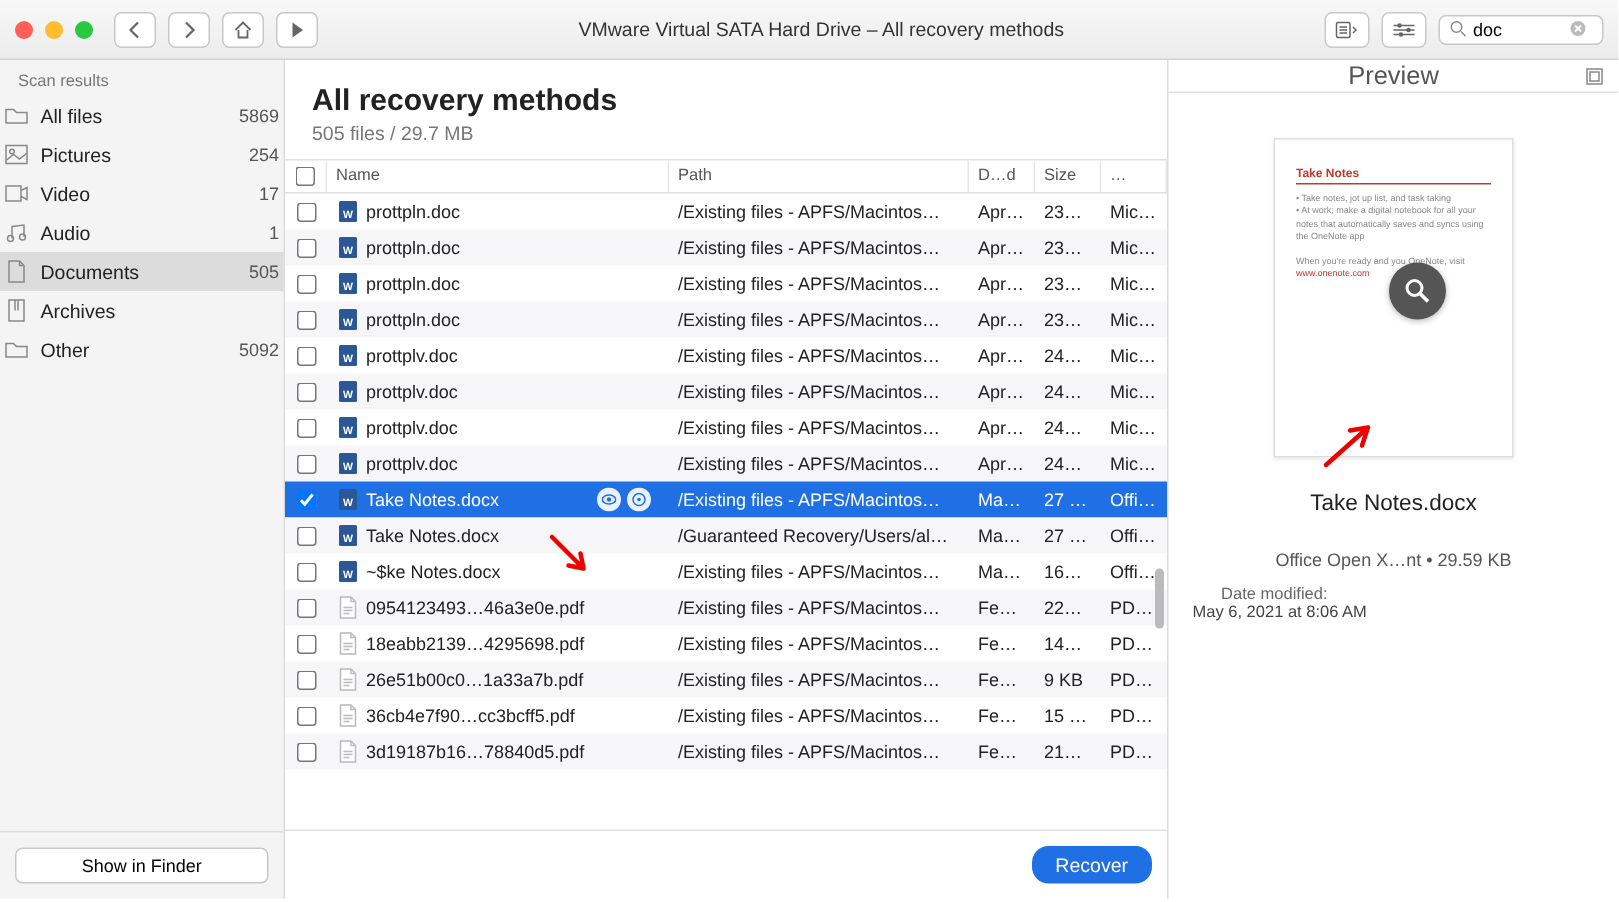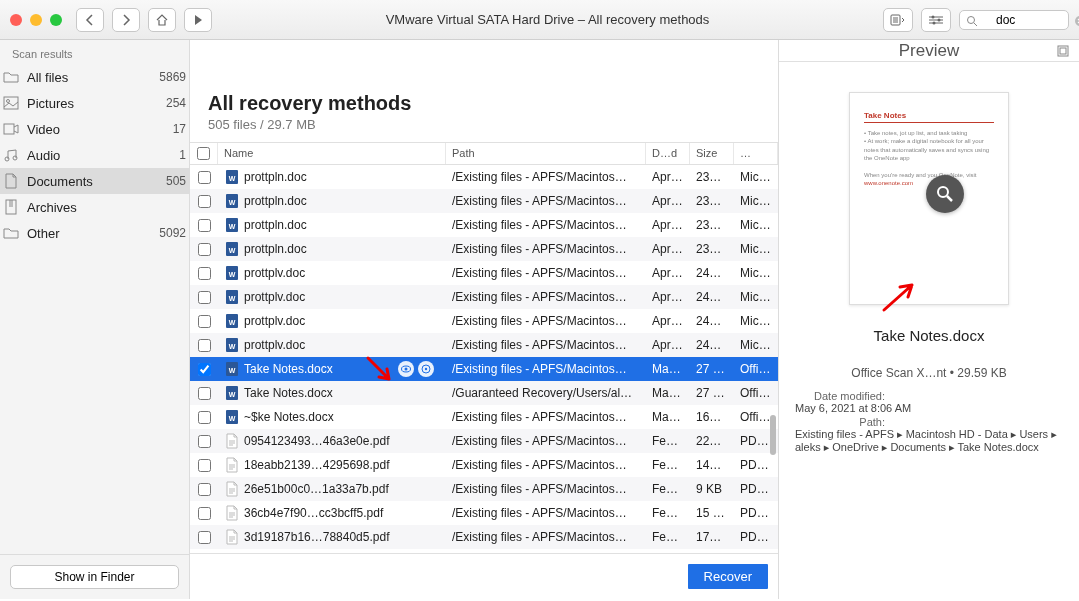--- a/index.html
+++ b/index.html
@@ -6,38 +6,38 @@
 body { width: 1079px; height: 601px; background: #fff; overflow: hidden; font-size: 13px; color: #222; }
 
 .titlebar { height: 40px; background: linear-gradient(#f8f8f8,#ececec); border-bottom: 1px solid #d0d0d0; display: flex; align-items: center; padding: 0 10px; }
 .traffic { display: flex; gap: 8px; margin-right: 14px; }
 .traffic-dot { width: 12px; height: 12px; border-radius: 50%; }
 .red{background:#ff5f57;} .yellow{background:#febc2e;} .green{background:#28c840;}
 .tb-group { display: flex; gap: 8px; align-items: center; }
 .tb-btn { height: 24px; min-width: 28px; border: 1px solid #c8c8c8; border-radius: 5px; background: #fff; display: flex; align-items: center; justify-content: center; padding: 0 6px; color:#555; cursor:pointer; }
 .tb-title { flex: 1; text-align: center; font-size: 13px; color: #333; font-weight: 500; }
 .tb-right { display: flex; gap: 8px; align-items: center; }
-.search { display: flex; align-items: flex-end; gap:18px; border: 1px solid #c8c8c8; border-radius: 5px; padding: 2px 6px; width: 110px; background:#fff; }
+.search { display: flex; align-items: flex-start; gap:4px; border: 1px solid #c8c8c8; border-radius: 5px; padding: 2px 6px; width: 110px; background:#fff; }
 .search input { border: none; outline: none; width: 60px; font-size: 12px; background:transparent; }
 
 .main { display: flex; height: calc(100% - 42px); }
 
 .sidebar { width: 190px; background: #f4f4f4; border-right: 1px solid #dcdcdc; display: flex; flex-direction: column; }
 .sb-header { padding: 8px 12px 4px; font-size: 11px; color: #777; }
 .sb-items { flex: 1; }
 .sb-item { display: flex; align-items: center; padding: 5px 3px; gap: 8px; cursor:pointer; }
 .sb-item.selected { background: #dcdcdc; }
 .sb-item .sb-label { flex: 1; font-size: 13px; }
 .sb-item .sb-count { font-size: 12px; color: #555; }
 .sb-icon { width:16px; height:16px; display:flex; align-items:center; justify-content:center; color:#666; }
 .sb-foot { padding: 10px; border-top: 1px solid #dcdcdc; }
 .show-btn { width: 100%; padding: 4px; border: 1px solid #c8c8c8; border-radius: 5px; background: #fff; font-size: 12px; cursor:pointer; }
 
 .content { flex: 1; display: flex; flex-direction: column; border-right: 1px solid #dcdcdc; }
-.content-head { padding: 16px 18px 10px; margin-top: 36px; }
+.content-head { padding: 16px 18px 10px; }
 .content-head h1 { font-size: 20px; font-weight: 700; }
 .content-head .sub { font-size: 13px; color: #777; margin-top: 2px; }
 
 .table-head { display: flex; border-top: 1px solid #e0e0e0; border-bottom: 1px solid #e0e0e0; background: #fff; font-size: 11px; color: #555; }
 .th { padding: 4px 6px; border-right: 1px solid #e8e8e8; }
 .col-chk{width:28px;text-align:center;} .col-name{flex:1;min-width:0;} .col-path{width:200px;} .col-date{width:44px;} .col-size{width:44px;} .col-kind{width:44px;}
 .th-chk{display:flex;align-items:center;justify-content:center;}
 
 .table-body { flex: 1; overflow-y: auto; position:relative; }
 .row { display: flex; align-items: center; height: 24px; font-size: 12px; cursor:default; }
@@ -46,21 +46,21 @@
 .row.selected .cell{color:#fff;}
 .cell { padding: 0 6px; white-space: nowrap; overflow: hidden; text-overflow: ellipsis; }
 .cell.col-chk{display:flex;align-items:center;justify-content:center;}
 .file-icon { display:inline-flex; width:16px; height:16px; margin-right:4px; vertical-align:middle; }
 .row-actions{display:flex;gap:4px;margin-left:auto;margin-right:6px;}
 .row-actions .ra{width:16px;height:16px;border-radius:50%;background:rgba(255,255,255,0.9);display:flex;align-items:center;justify-content:center;}
 
 .scrollbar { position:absolute; right:2px; top:250px; width:6px; height:40px; background:#bbb; border-radius:3px; }
 
 .content-foot { padding: 10px; border-top: 1px solid #e0e0e0; display:flex; justify-content:flex-end; }
-.recover-btn { background: #1f6fe5; color: #fff; border: none; padding: 5px 16px; border-radius: 1px; font-size: 13px; cursor:pointer; }
+.recover-btn { background: #1f6fe5; color: #fff; border: none; padding: 5px 16px; border-radius: 11px; font-size: 13px; cursor:pointer; }
 
 .preview { width: 300px; display: flex; flex-direction: column; }
 .pv-head { height: 22px; display: flex; align-items: center; justify-content: space-between; padding: 0 10px; font-size: 17px; color:#555; border-bottom:1px solid #e0e0e0; position:relative;}
 .pv-head .pv-title{position:absolute;left:0;right:0;text-align:center;pointer-events:none;}
 .pv-body { flex: 1; display: flex; flex-direction: column; align-items: center; padding: 30px 16px 12px; }
 .pv-thumb { width: 160px; height: 213px; background: #fff; border: 1px solid #ddd; box-shadow: 0 1px 3px rgba(0,0,0,0.1); position: relative; padding: 18px 14px; font-size: 6px; }
 .pv-thumb .t-title{color:#c0392b;font-size:8px;font-weight:600;}
 .pv-thumb .t-line{height:1px;background:#c0392b;margin:2px 0 6px;}
 .pv-mag { position:absolute; top:82px; left:76px; width:38px; height:38px; border-radius:50%; background:#555; display:flex; align-items:center; justify-content:center; box-shadow:0 1px 4px rgba(0,0,0,0.3);}
 .pv-fname { margin-top: 22px; font-size: 15px; }
@@ -535,21 +535,21 @@
               <svg width="16" height="16" viewBox="0 0 16 16">
                 <path d="M3 1 H10 L13 4 V15 H3 Z" fill="#fff" stroke="#bbb"></path>
                 <path d="M10 1 V4 H13" stroke="#bbb" fill="none"></path>
                 <path d="M5 8 H11 M5 10 H11 M5 12 H9" stroke="#bbb"></path>
               </svg>
             </span>
       <span>3d19187b16…78840d5.pdf</span>
     </div>
     <div class="cell col-path">/Existing files - APFS/Macintos…</div>
     <div class="cell col-date">Feb…</div>
-    <div class="cell col-size">177…</div>
+    <div class="cell col-size">212…</div>
     <div class="cell col-kind">PDF…</div>
         </div>
         <div class="scrollbar"></div>
     </div>
     <div class="content-foot">
       <button class="recover-btn">Recover</button>
     </div>
   </div>
 
   <div class="preview">
@@ -570,30 +570,26 @@
         <div style="color:#888;line-height:1.4;">• Take notes, jot up list, and task taking<br>• At work; make a digital notebook for all your notes that automatically saves and syncs using the OneNote app<br><br>When you're ready and you OneNote, visit <span style="color:#c0392b;">www.onenote.com</span></div>
         <div class="pv-mag">
           <svg width="18" height="18" viewBox="0 0 18 18">
               <circle cx="7" cy="7" r="5" stroke="#fff" stroke-width="2" fill="none"></circle>
               <path d="M11 11 L16 16" stroke="#fff" stroke-width="2.5"></path>
             </svg>
         </div>
       </div>
       <div class="pv-fname">Take Notes.docx</div>
       <div class="pv-meta">
-        <span>Office Scan X…nt</span> • <span>29.59 KB</span>
+        <span>Office Open X…nt</span> • <span>29.59 KB</span>
       </div>
       <div class="pv-table">
         <div class="pr">
           <div class="pl">Date modified:</div>
           <div class="pval">May 6, 2021 at 8:06 AM</div>
-        </div>
-        <div class="pr">
-          <div class="pl">Path:</div>
-          <div class="pval">Existing files - APFS ▸ Macintosh HD - Data ▸ Users ▸ aleks ▸ OneDrive ▸ Documents ▸ Take Notes.docx</div>
         </div>
       </div>
     </div>
   </div>
 
 </div>
 
 <svg class="arrow1" width="30" height="30">
     <path d="M3 3 L24 24 M24 24 L14 22 M24 24 L22 14" stroke="#e00" stroke-width="3" fill="none" stroke-linecap="round"></path>
   </svg>

